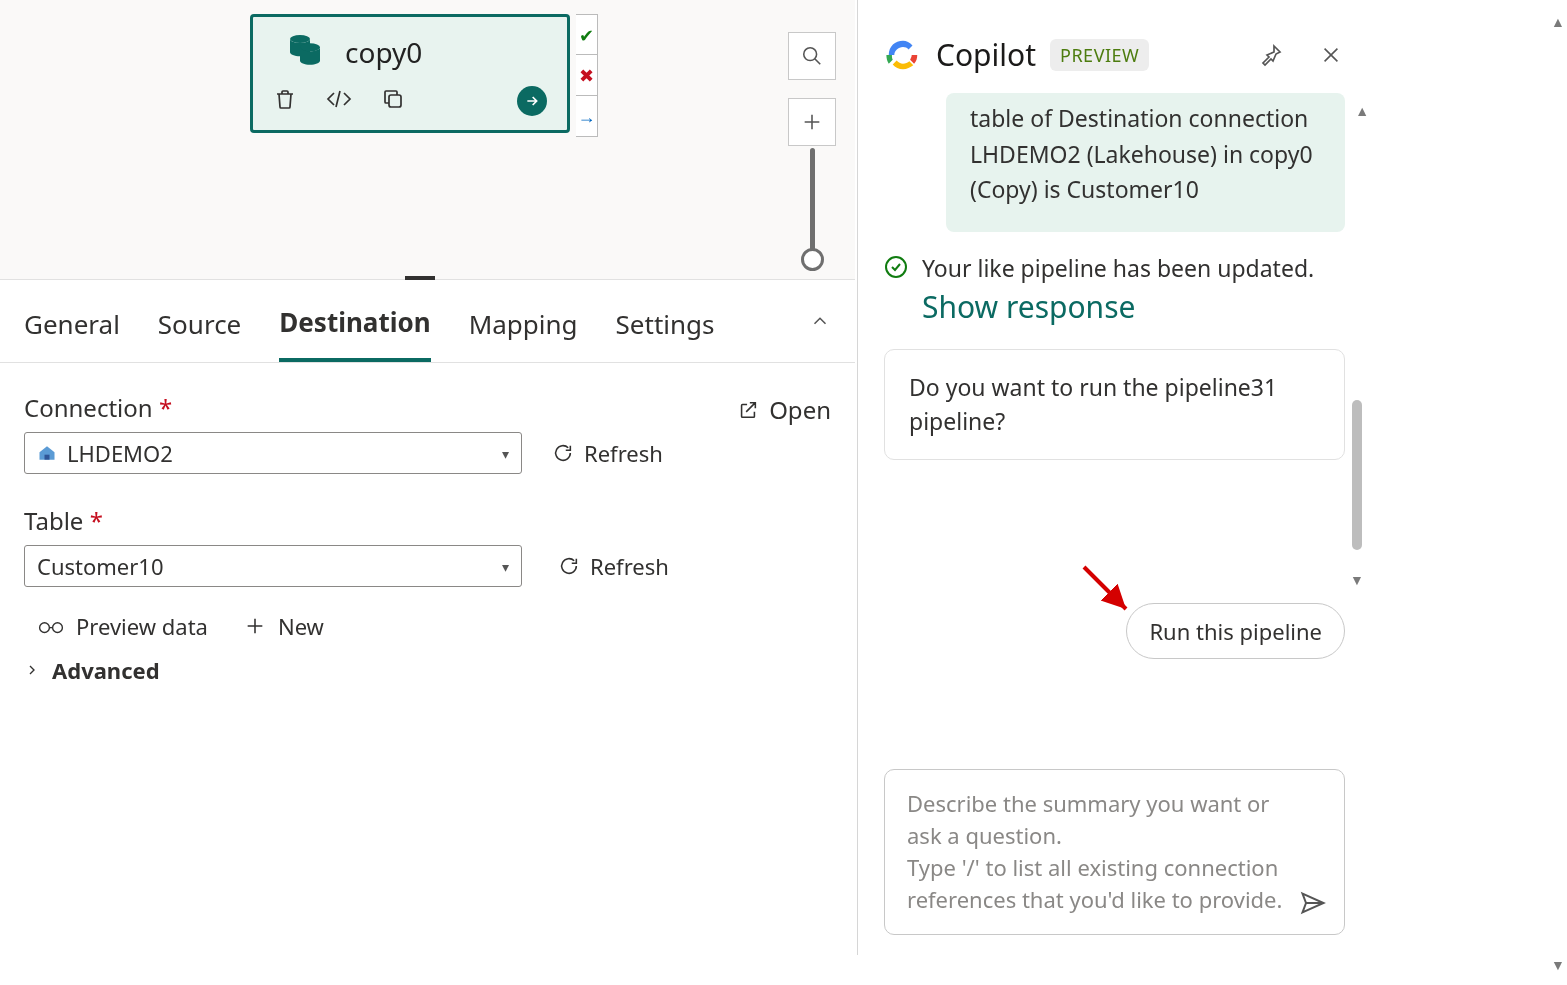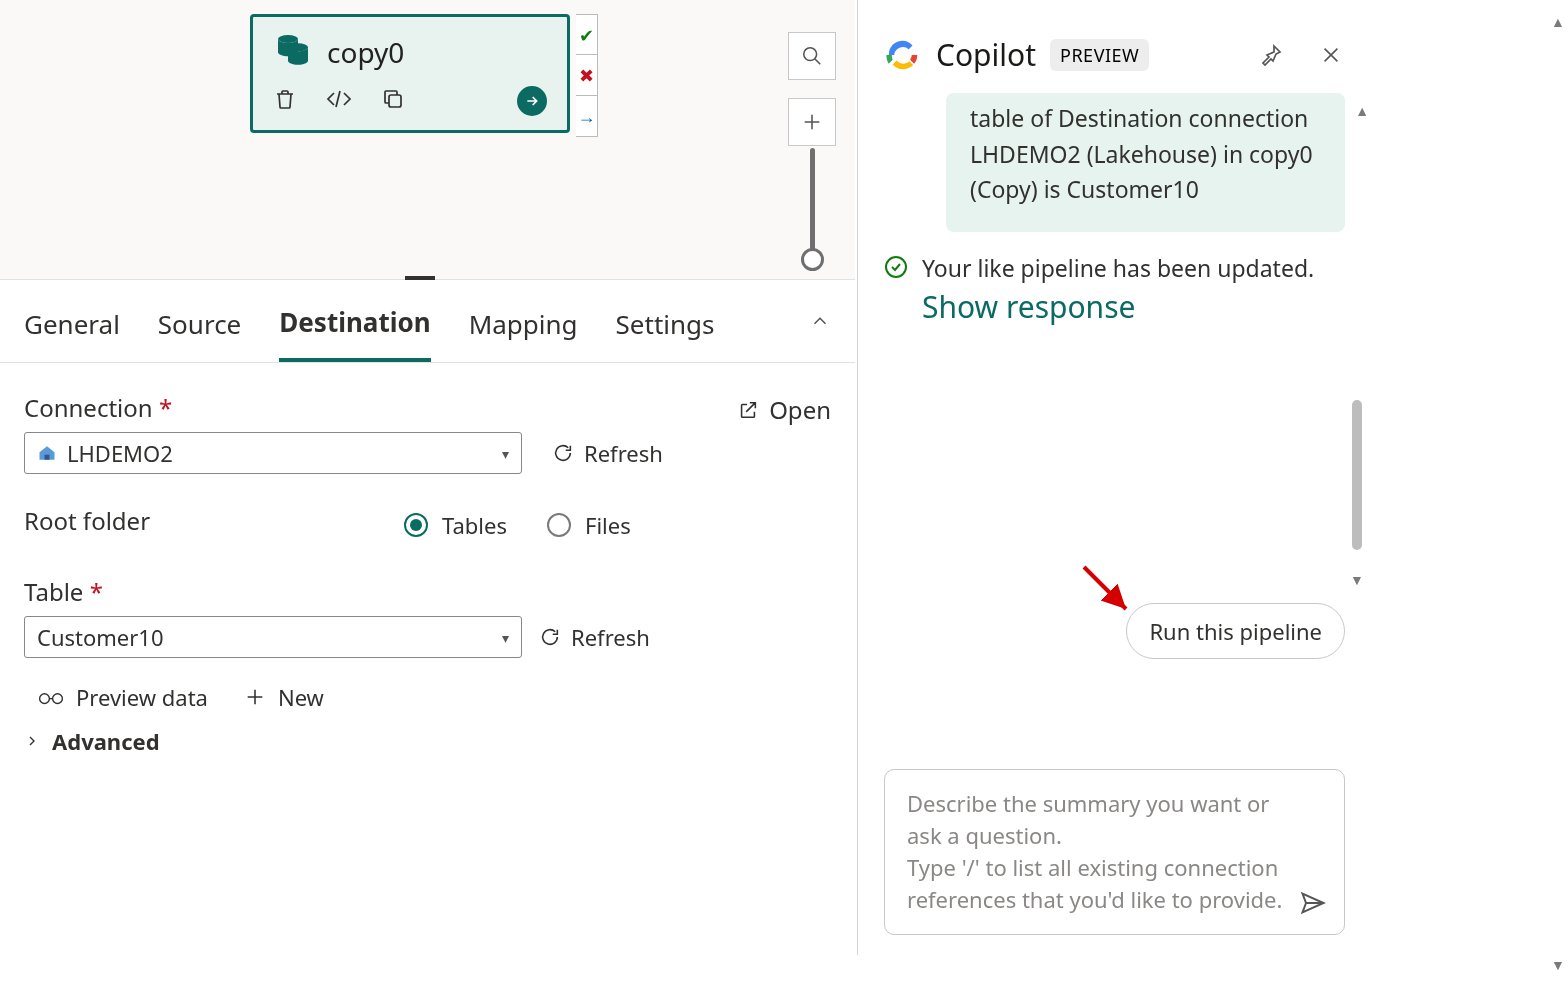--- a/index.html
+++ b/index.html
@@ -24,22 +24,22 @@
     position: absolute;
     left: 250px; top: 14px;
     width: 320px;
     border: 3px solid #0b6a62;
     border-radius: 4px;
     background: #e8f3ef;
   }
   .activity-row1 {
     display: flex;
     align-items: center;
-    gap: 14px;
-    padding: 12px 20px 8px 20px;
+    gap: 20px;
+    padding: 12px 20px 8px 32px;
   }
   .activity-icon { color: #0b6a62; }
   .activity-title { font-size: 28px; color: #222; }
   .activity-row2 {
     display: flex;
     align-items: center;
     gap: 28px;
     padding: 4px 20px 14px 20px;
   }
   .circle-go {
@@ -174,21 +174,21 @@
     display: flex; flex-direction: column;
     padding: 0;
   }
   .cp-header {
     display:flex; align-items:center; gap:14px;
     padding: 34px 22px 18px 26px;
   }
   .cp-logo svg { display:block; }
   .cp-title { font-size:30px; font-weight:400; color:#1b1a19; }
   .cp-badge {
-    font-size:18px; letter-spacing:0.5px; color:#000000;
+    font-size:18px; letter-spacing:0.5px; color:#4d7c0f;
     background:#ededed; border-radius:6px; padding:4px 10px;
   }
   .cp-header .spacer { flex:1; }
   .cp-iconbtn { width:28px; height:28px; display:flex; align-items:center; justify-content:center; color:#555; cursor:pointer; }
   .cp-body { flex:1; overflow:hidden; position:relative; padding: 0 22px 0 26px; }
 
   .green-card {
     background:#e7f3ee;
     border-radius:8px;
     padding:8px 24px 24px 24px;
@@ -350,40 +350,27 @@
         </div>
       </div>
       <div class="open-link" style="align-self:flex-start; margin-top:2px;">
         <svg width="22" height="22" viewBox="0 0 24 24" fill="none" stroke="#323130" stroke-width="1.7">
             <path d="M14 4h6v6M20 4 10 14M19 14v5a1 1 0 0 1-1 1H6a1 1 0 0 1-1-1V7a1 1 0 0 1 1-1h5"></path>
           </svg>
         <span>Open</span>
       </div>
     </div>
 
-    <div class="row">
-      <div class="label" style="width:350px;">Root folder</div>
-      <div class="radio-group">
-        <label class="radio-row">
-          <span class="radio sel"></span>
-          <span>Tables</span>
-        </label>
-        <label class="radio-row">
-          <span class="radio"></span>
-          <span>Files</span>
-        </label>
-      </div>
-    </div>
 
     <div style="margin-bottom:18px;">
       <div class="label">
         <span>Table</span>
         <span class="req">*</span>
       </div>
-      <div style="display:flex; align-items:center; gap:17px; margin-top:4px;">
+      <div style="display:flex; align-items:center; gap:36px; margin-top:4px;">
         <div class="select">
           <span>Customer10</span>
           <span class="chev">▾</span>
         </div>
         <div class="link-btn">
           <svg width="22" height="22" viewBox="0 0 24 24" fill="none" stroke="#323130" stroke-width="1.7">
               <path d="M20 12a8 8 0 1 1-2.34-5.66M20 4v5h-5"></path>
             </svg>
           <span>Refresh</span>
         </div>
@@ -452,20 +439,23 @@
             <circle cx="12" cy="12" r="10"></circle>
             <path d="m8 12 3 3 5-6"></path>
           </svg>
       </span>
       <div>
         <div class="status-text">Your like pipeline has been updated.</div>
         <div class="show-resp">Show response</div>
       </div>
     </div>
 
+    <div class="white-card">
+      <span>Do you want to run the pipeline31 pipeline?</span>
+    </div>
 
     <svg class="arrow-annot" width="60" height="60" viewBox="0 0 60 60">
       <defs>
           <marker id="ah" markerWidth="8" markerHeight="8" refX="6" refY="3" orient="auto">
             <path d="M0 0 6 3 0 6z" fill="#d40000"></path>
           </marker>
         </defs>
       <path d="M6 6 48 48" stroke="#d40000" stroke-width="4" marker-end="url(#ah)"></path>
     </svg>
 

